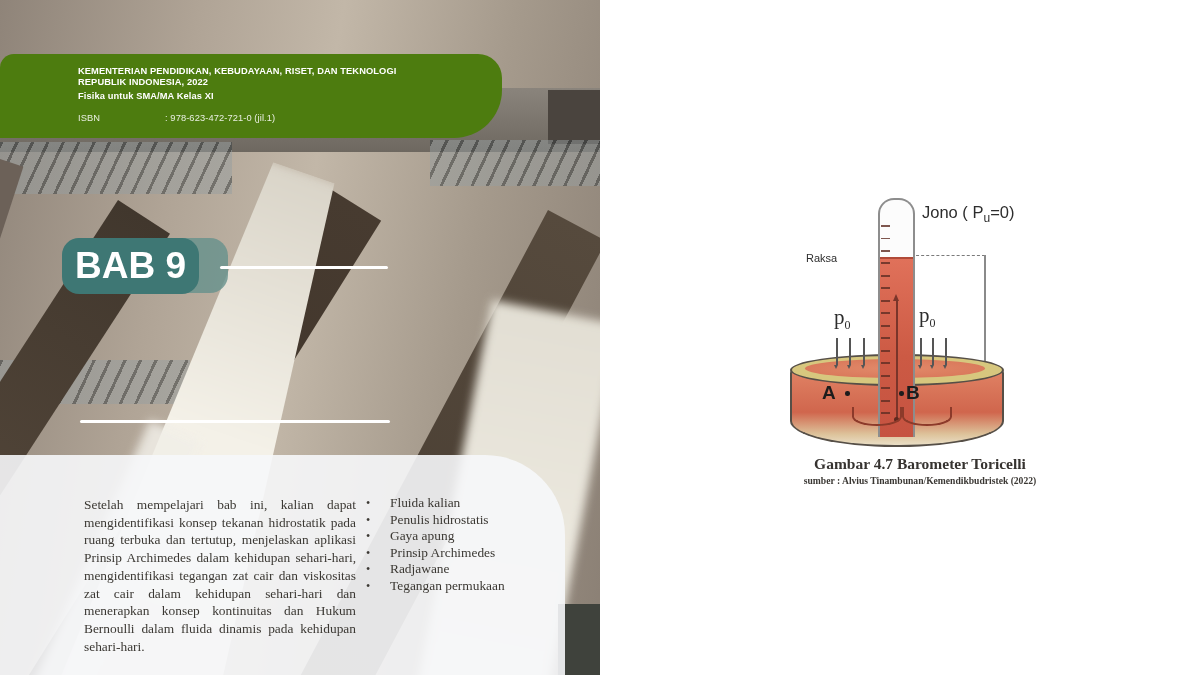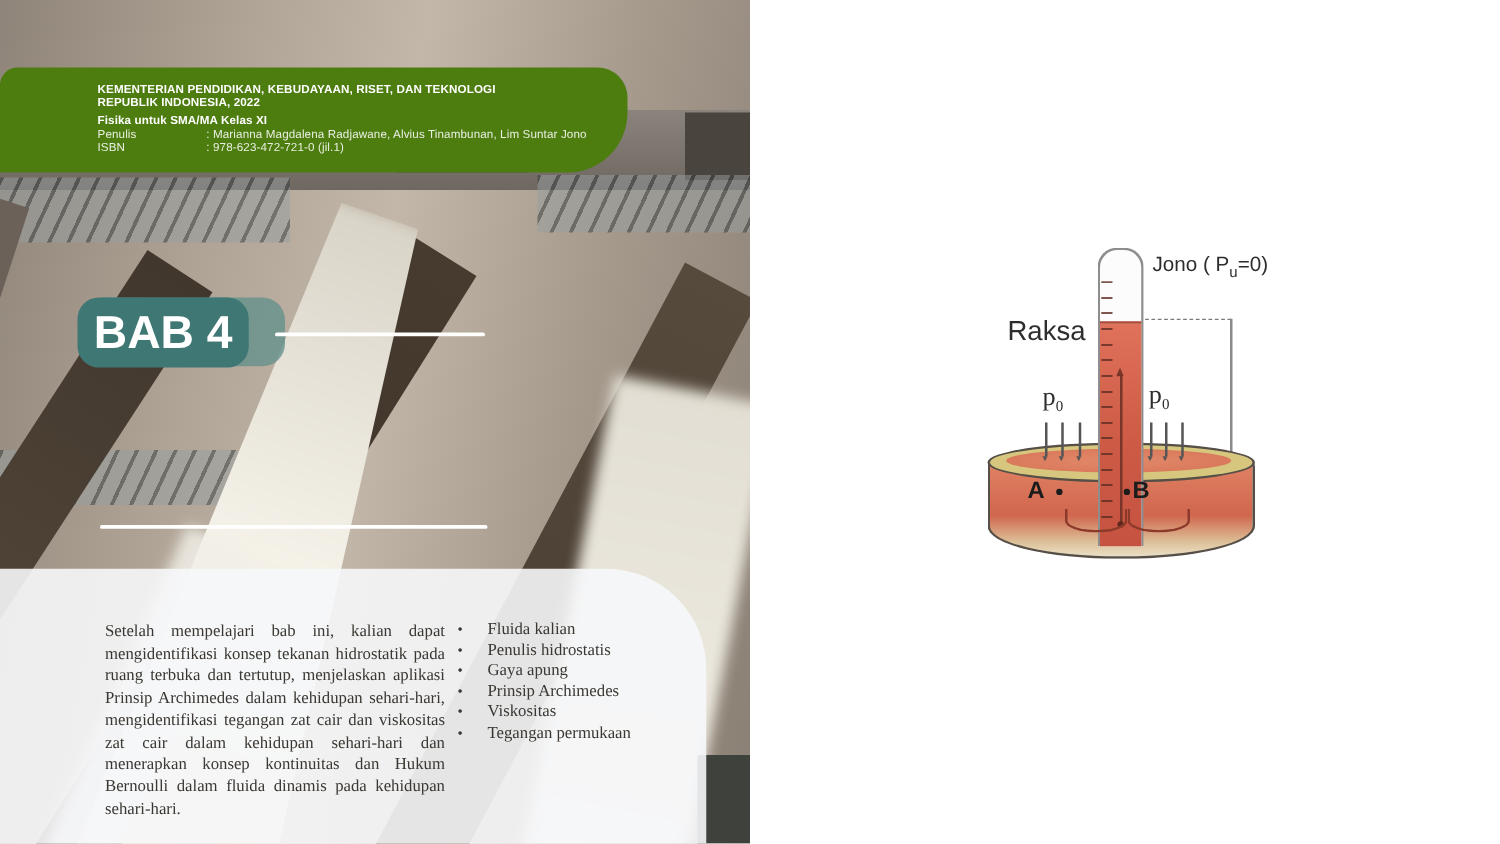--- a/index.html
+++ b/index.html
@@ -78,21 +78,21 @@
   .vessel-rim{position:absolute;left:190px;top:354px;width:210px;height:28px;border-radius:50%;
         border:2.2px solid #564f47;background:#d7c77e;z-index:2;}
   .rim-pool{position:absolute;left:205px;top:359px;width:180px;height:19px;border-radius:50%;
         background:radial-gradient(#e28a6a,#da7a5c 70%,#d7bd82);z-index:3;}
 
   .arc{position:absolute;width:46px;height:17px;border:2.2px solid #8c3a2a;border-top:none;
        border-radius:0 0 50% 50%;z-index:6;}
   .arc1{left:252px;top:407px;}
   .arc2{left:302px;top:407px;}
 
-  .fig-label{position:absolute;color:#2d2d2d;font-size:22px;z-index:7;white-space:nowrap;}
+  .fig-label{position:absolute;color:#2d2d2d;font-size:11px;z-index:7;white-space:nowrap;}
   .p0{font-family:"Liberation Serif",serif;font-weight:normal;font-size:21px;}
   .p0 sub,.vak sub{font-size:12px;}
   .vak{font-size:16.5px;}
 
   .pdot{position:absolute;width:4.5px;height:4.5px;border-radius:50%;background:#1c1c1c;z-index:7;}
   .pt{position:absolute;font-weight:bold;font-size:19px;color:#1c1c1c;z-index:7;}
 
   .darrow{position:absolute;width:1.5px;height:27px;background:#555;z-index:5;}
   .darrow::after{content:"";position:absolute;left:-2px;bottom:-4px;border-left:2.6px solid transparent;
        border-right:2.6px solid transparent;border-top:4.5px solid #555;}
@@ -122,26 +122,25 @@
       <div class="water" style="left:238px;top:150px;width:170px;height:620px;transform:rotate(19deg);background:linear-gradient(#d9d4c8,#f4f1e8 45%,#eee8da);clip-path:polygon(22% 0,60% 0,100% 100%,0 100%);"></div>
       <div class="water" style="left:492px;top:300px;width:130px;height:420px;transform:rotate(11deg);background:linear-gradient(#e2ded3,#f3f0e7);"></div>
       <div class="water" style="left:150px;top:420px;width:56px;height:330px;transform:rotate(24deg);background:rgba(241,239,231,.85);"></div>
       <div class="darkpatch"></div>
     </div>
 
     <header class="banner">
       <div class="tx b-bold" style="top:12px;">KEMENTERIAN PENDIDIKAN, KEBUDAYAAN, RISET, DAN TEKNOLOGI</div>
       <div class="tx b-bold" style="top:23px;">REPUBLIK INDONESIA, 2022</div>
       <div class="tx b-bold" style="top:37px;text-align:center;">Fisika untuk SMA/MA Kelas XI</div>
-      <div class="tx b-dim" style="top:48px;"><span class="lbl">Penulis</span><span>: Marianna Magdalena Radjawane, Alvius Tinambunan, Lim Suntar Jono</span></div>
       <div class="tx b-dim" style="top:59px;"><span class="lbl">ISBN</span><span>: 978-623-472-721-0 (jil.1)</span></div>
     </header>
 
     <div class="badge-back"></div>
-    <div class="badge">BAB 4</div>
+    <div class="badge">BAB 9</div>
     <div class="hline hline1"></div>
     <div class="hline hline2"></div>
 
     <div class="panel"></div>
 
     <div class="obj">
       <p>Setelah mempelajari bab ini, kalian dapat mengidentifikasi konsep tekanan hidrostatik pada ruang terbuka dan tertutup, menjelaskan aplikasi Prinsip Archimedes dalam kehidupan sehari-hari, mengidentifikasi tegangan zat cair dan viskositas zat cair dalam kehidupan sehari-hari dan menerapkan konsep kontinuitas dan Hukum Bernoulli dalam fluida dinamis pada kehidupan sehari-hari.</p>
     </div>
 
     <div class="keys">
@@ -157,21 +156,21 @@
         <li>
             <span class="bullet">•</span>
             <span>Gaya apung</span>
           </li>
         <li>
             <span class="bullet">•</span>
             <span>Prinsip Archimedes</span>
           </li>
         <li>
             <span class="bullet">•</span>
-            <span>Viskositas</span>
+            <span>Radjawane</span>
           </li>
         <li>
             <span class="bullet">•</span>
             <span>Tegangan permukaan</span>
           </li>
       </ul>
     </div>
   </section>
 
   <section class="right-page">
@@ -205,15 +204,17 @@
     <div class="darrow" style="left:320px;top:338px;"></div>
     <div class="darrow" style="left:332px;top:338px;"></div>
     <div class="darrow" style="left:345px;top:338px;"></div>
 
     <div class="pt" style="left:222px;top:382px;">A</div>
     <div class="pdot" style="left:245px;top:391px;"></div>
     <div class="pdot" style="left:299px;top:391px;"></div>
     <div class="pt" style="left:306px;top:382px;">B</div>
 
     <div class="cap-wrap">
+      <div class="caption">Gambar 4.7 Barometer Toricelli</div>
+      <div class="source">sumber : Alvius Tinambunan/Kemendikbudristek (2022)</div>
     </div>
   </section>
 </div>
 
 </body></html>

